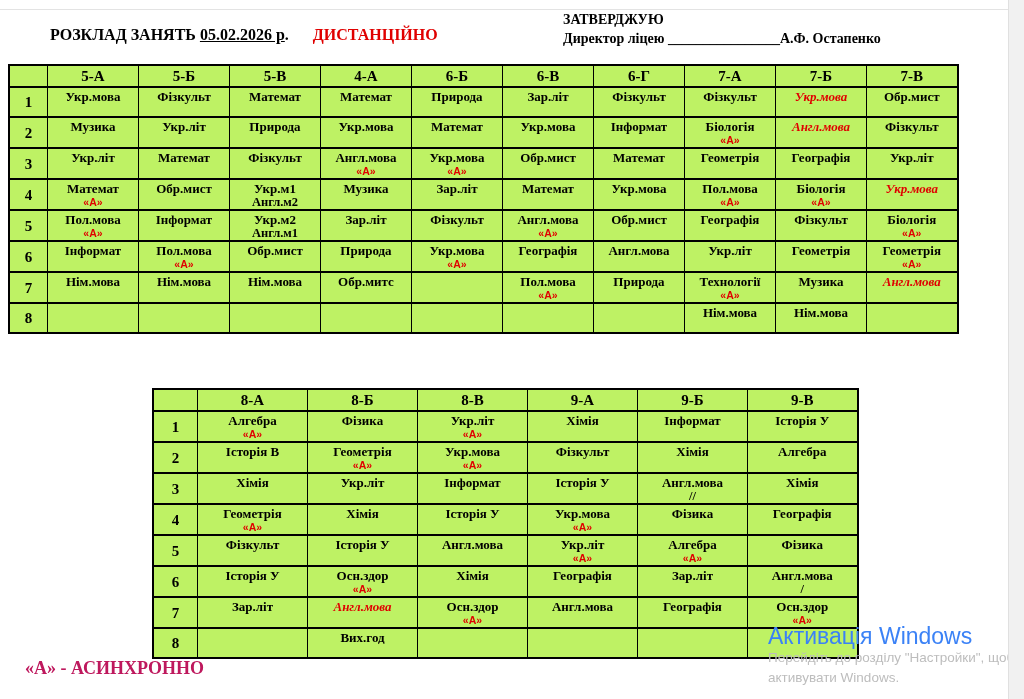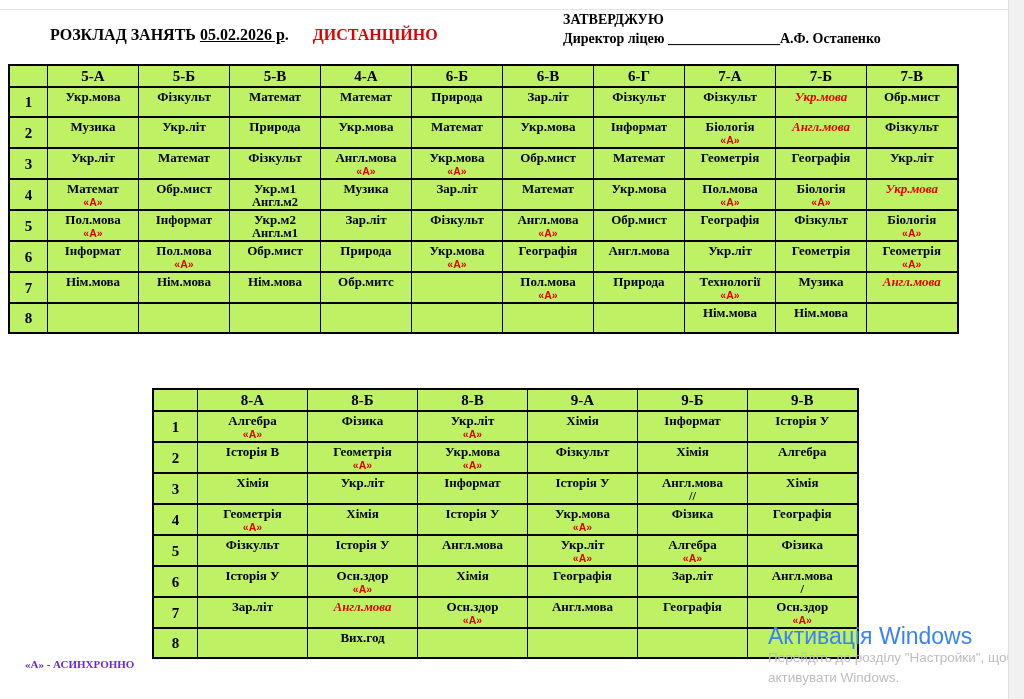--- a/index.html
+++ b/index.html
@@ -49,21 +49,21 @@
   .subj{display:block;font-size:13px;font-weight:bold;line-height:15px;}
   .subj.red{color:#e00000;font-style:italic;}
   .note{display:block;font-size:12.5px;font-weight:bold;line-height:13px;}
   .note.red{
     color:#e00000;font-family:"Liberation Sans", sans-serif;
     font-size:10.5px;font-weight:bold;
   }
   
   .legend{
     position:absolute;left:25px;top:658px;
-    color:#6d28d9;font-size:11px;font-weight:bold;
+    color:#be185d;font-size:18px;font-weight:bold;
   }
   
   .watermark{
     position:absolute;left:768px;top:624px;width:250px;
     font-family:"Liberation Sans", sans-serif;color:#b9b9b9;
   }
   .watermark .wm-title{font-size:23px;color:#3b82f6;line-height:24px;}
   .watermark .wm-line{font-size:13.5px;line-height:20px;color:#bdbdbd;}
 </style>
 </head>

